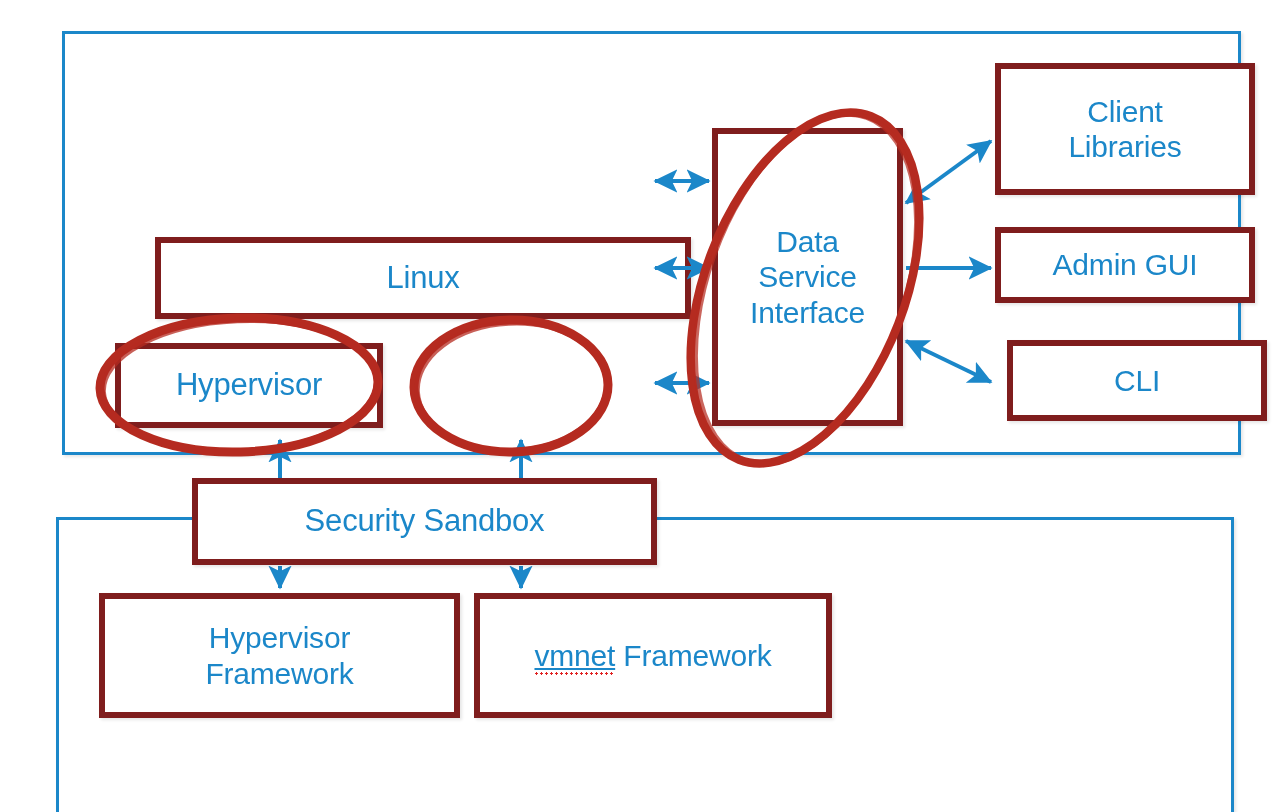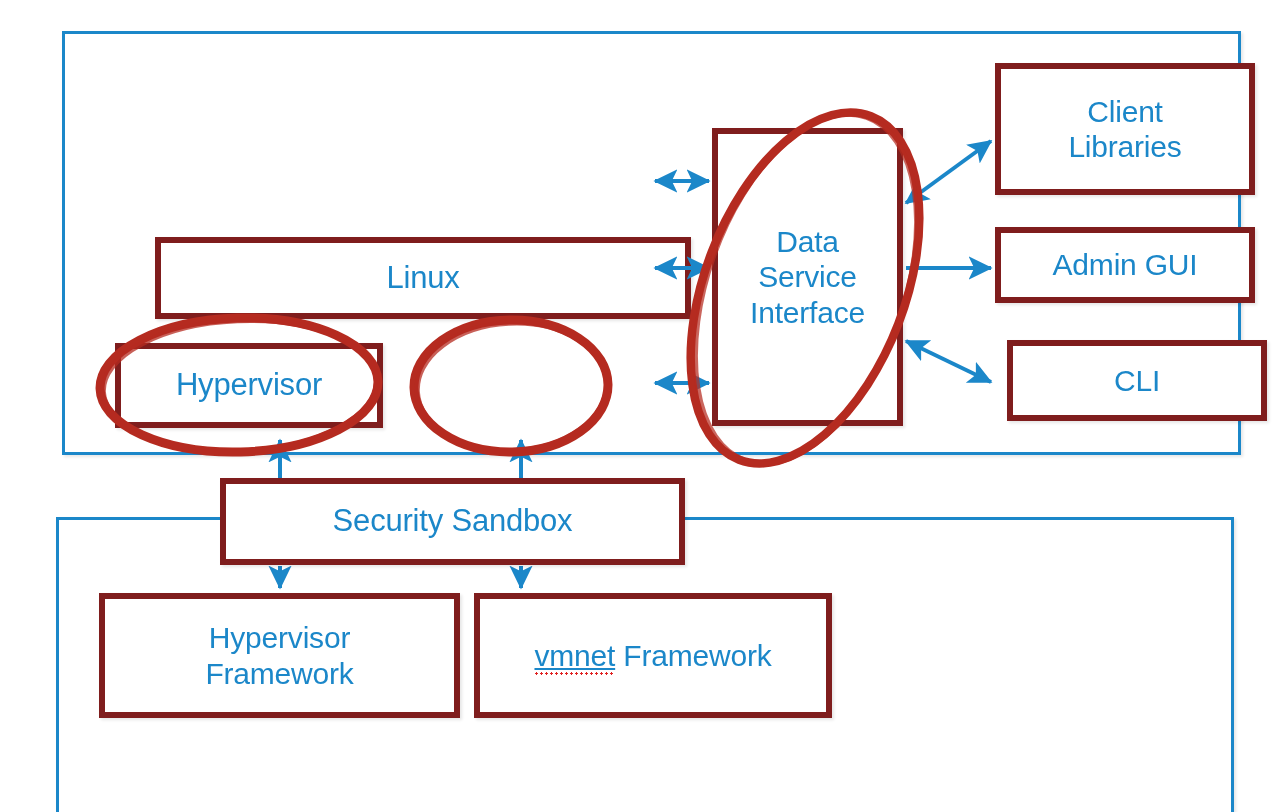--- a/index.html
+++ b/index.html
@@ -110,21 +110,21 @@
   </div>
 
   <div class="box fs-30" style="left:995px; top:227px; width:260px; height:76px;">
     <span class="label">Admin GUI</span>
   </div>
 
   <div class="box fs-30" style="left:995px; top:340px; width:260px; height:81px;margin-left:12px;">
     <span class="label">CLI</span>
   </div>
 
-  <div class="box fs-31" style="left:220px; top:478px; width:465px; height:87px; z-index:5;">
+  <div class="box fs-31" style="left:192px; top:478px; width:465px; height:87px; z-index:5;">
     <span class="label">Security Sandbox</span>
   </div>
 
   <div class="box fs-30" style="left:99px; top:593px; width:361px; height:125px;">
     <span class="label">Hypervisor
 Framework</span>
   </div>
 
   <div class="box fs-30" style="left:474px; top:593px; width:358px; height:125px;">
     <span class="label"><span class="misspelled underlined">vmnet</span><span> Framework</span></span>

